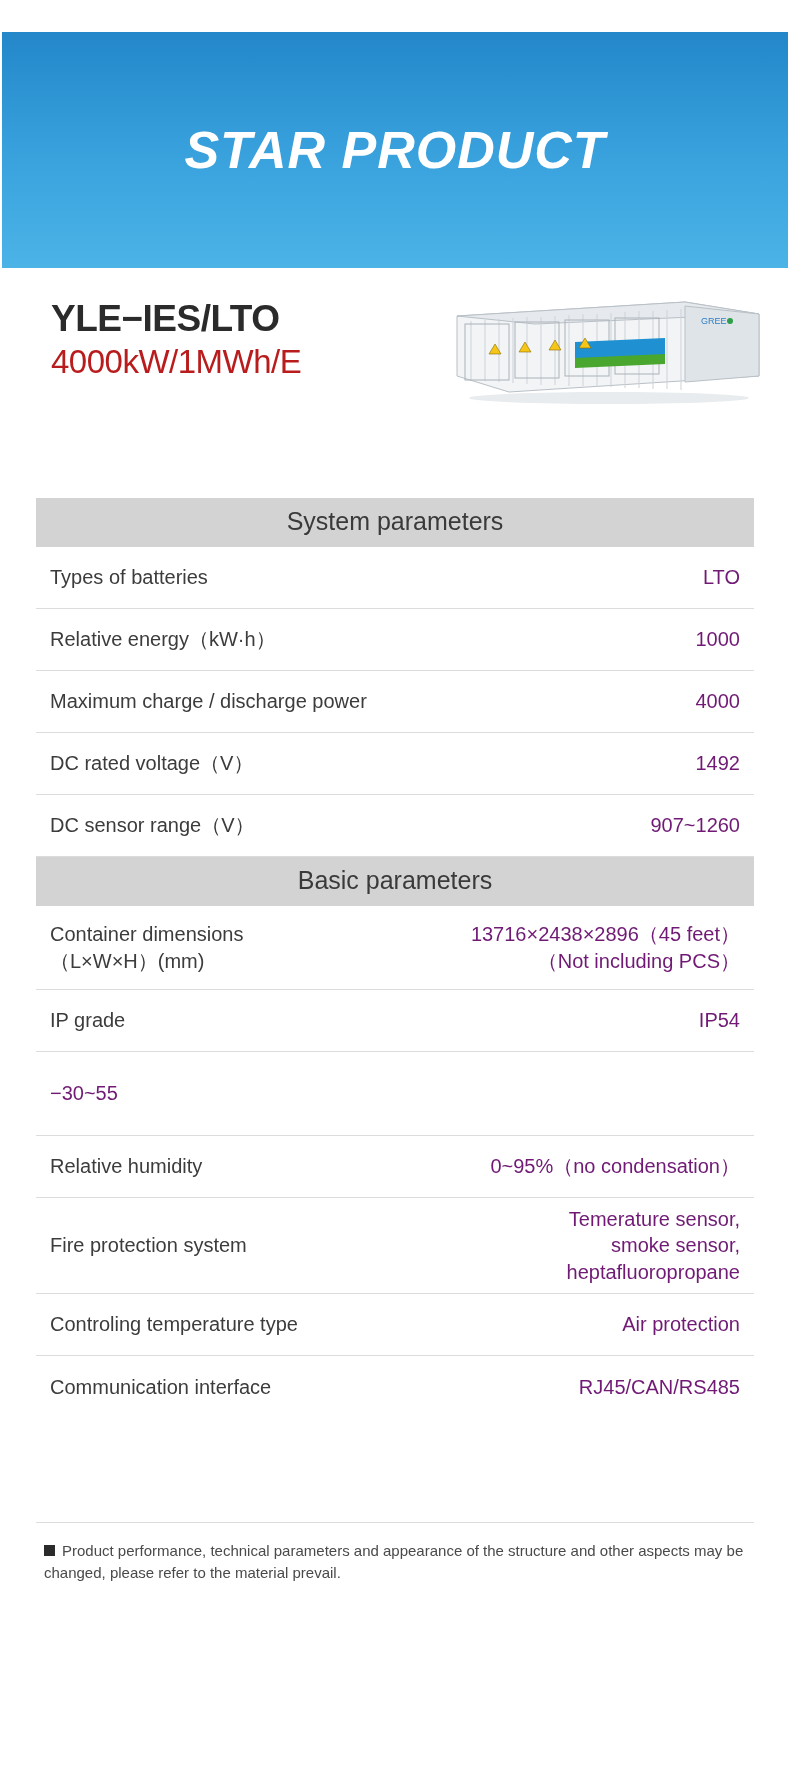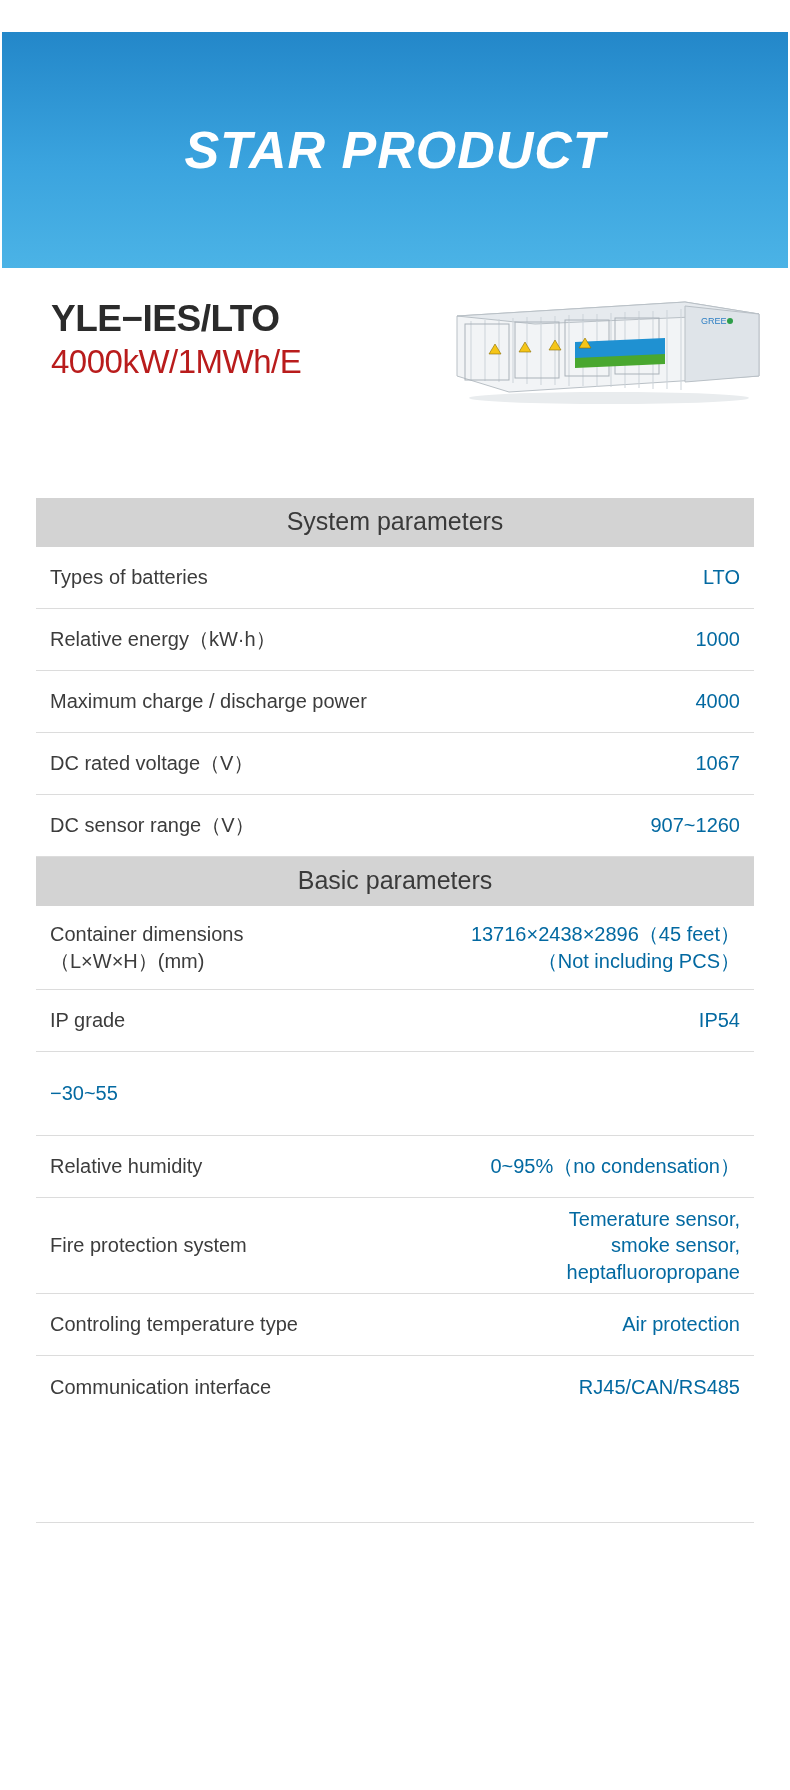--- a/index.html
+++ b/index.html
@@ -111,21 +111,21 @@
   .cell-label {
     font-size: 20px;
     color: #3c3c3c;
     line-height: 1.32;
     text-align: left;
     padding-right: 10px;
     font-weight: 300;
   }
   .cell-value {
     font-size: 20px;
-    color: #0369a1;
+    color: #701a75;
     line-height: 1.32;
     text-align: right;
     font-weight: 300;
     white-space: pre-line;
   }
   .basic-head { margin-top: 0; }
   
   .footnote {
     position: absolute;
     left: 44px;
@@ -251,21 +251,21 @@
     <div class="row">
       <div class="cell-label">Relative energy（kW·h）</div>
       <div class="cell-value">1000</div>
     </div>
     <div class="row">
       <div class="cell-label">Maximum charge / discharge power</div>
       <div class="cell-value">4000</div>
     </div>
     <div class="row">
       <div class="cell-label">DC rated voltage（V）</div>
-      <div class="cell-value">1067</div>
+      <div class="cell-value">1492</div>
     </div>
     <div class="row">
       <div class="cell-label">DC sensor range（V）</div>
       <div class="cell-value">907~1260</div>
     </div>
 
     <div class="section-head basic-head">Basic parameters</div>
 
     <div class="row tall">
       <div class="cell-label" style="white-space:pre-line">Container dimensions
@@ -295,16 +295,19 @@
       <div class="cell-value">Air protection</div>
     </div>
     <div class="row">
       <div class="cell-label">Communication interface</div>
       <div class="cell-value">RJ45/CAN/RS485</div>
     </div>
   </div>
 
   <div class="sep-line"></div>
 
+  <div class="footnote">
+    <span class="bullet"></span><span>Product performance, technical parameters and appearance of the structure and other aspects may be changed, please refer to the material prevail.</span>
+  </div>
 
   <div class="edge-left"></div>
   <div class="edge-right"></div>
 </div>
 
 </body></html>

